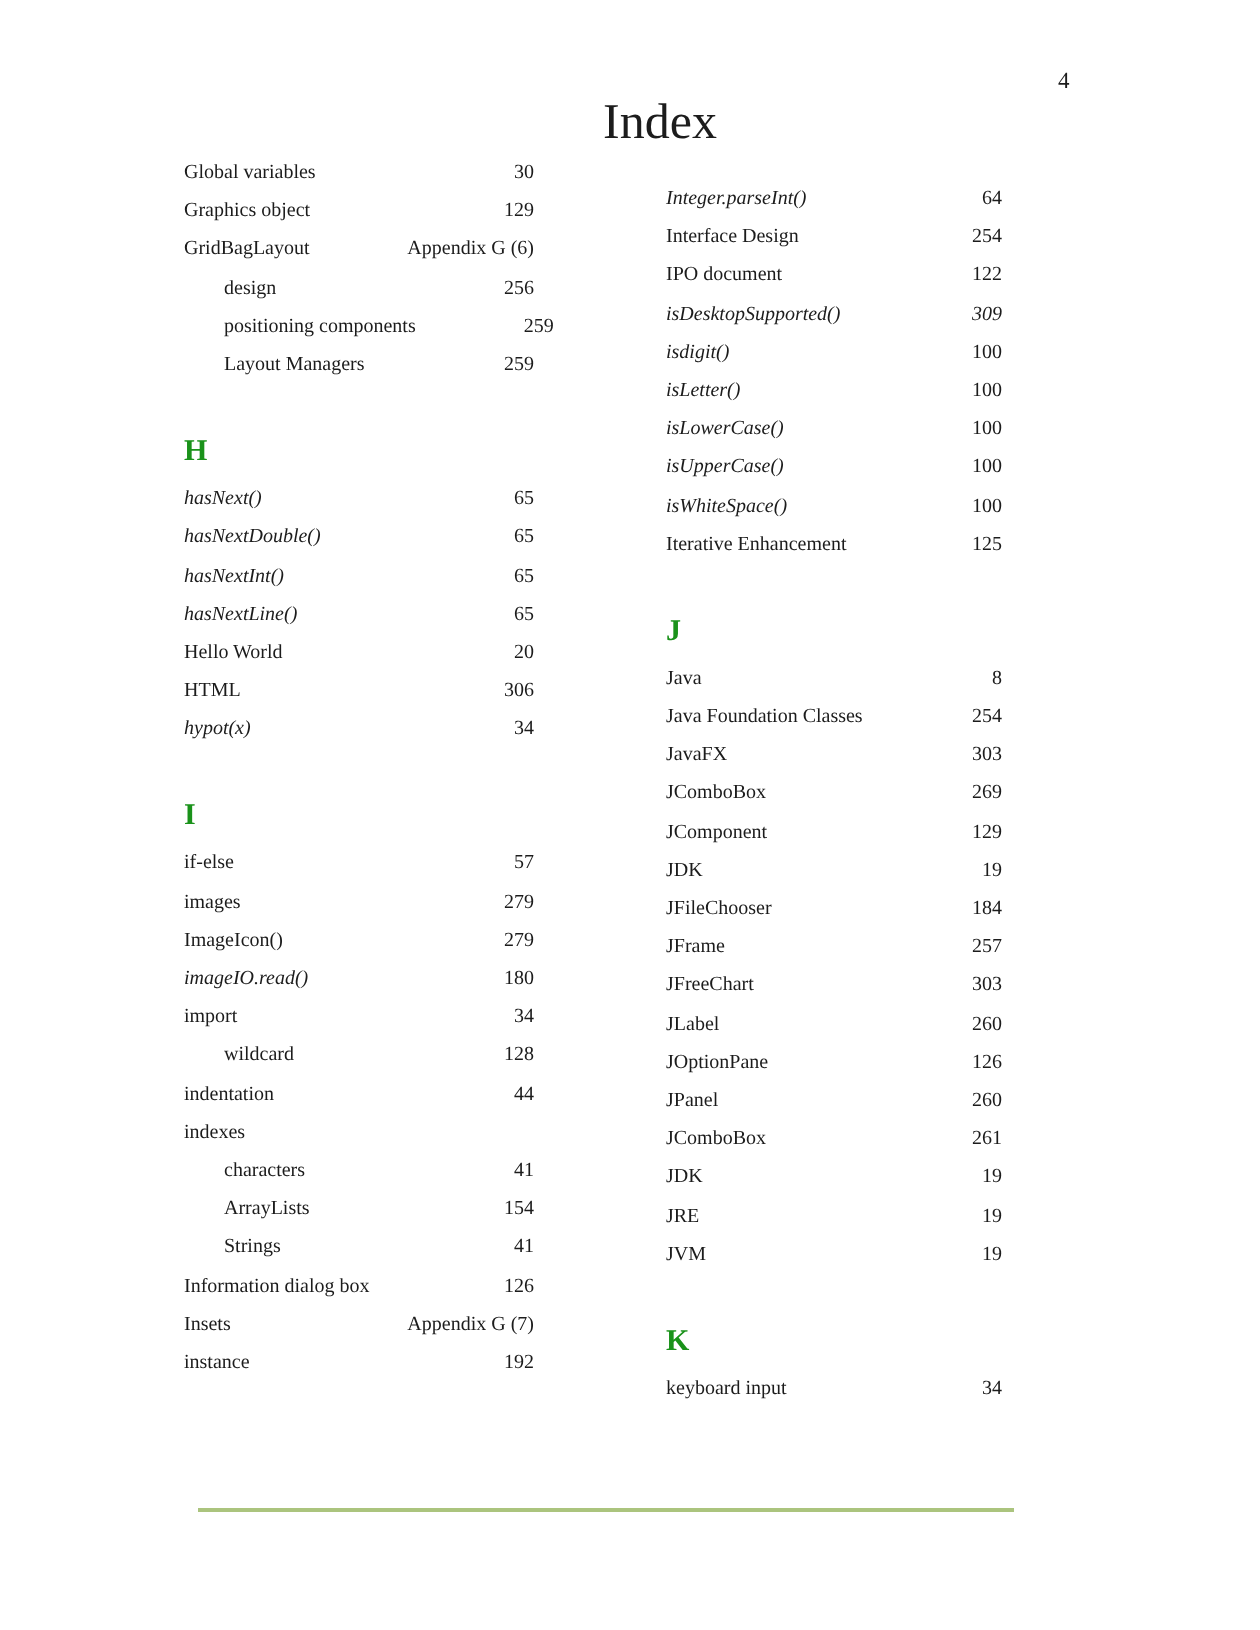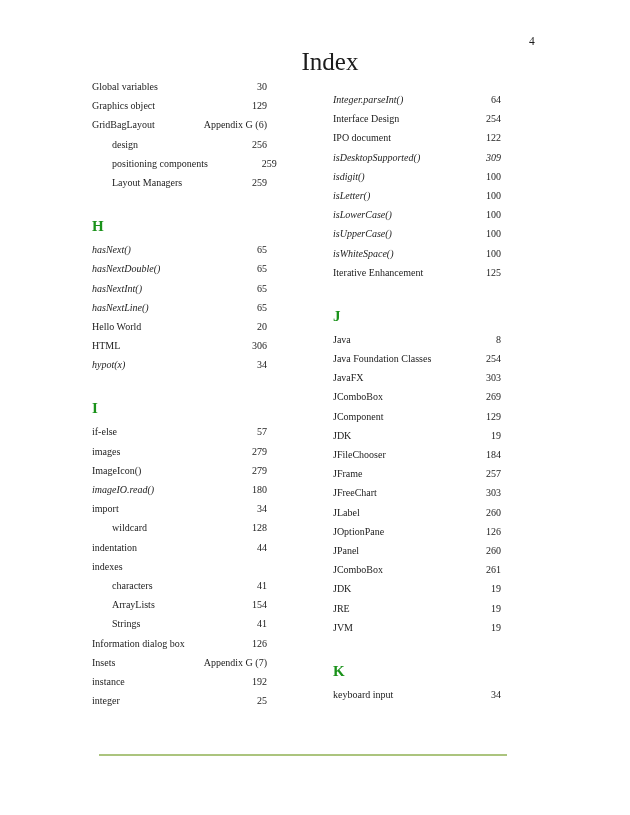--- a/index.html
+++ b/index.html
@@ -174,24 +174,20 @@
         <span class="pg">126</span>
       </div>
       <div class="row">
         <span class="term">Insets</span>
         <span class="pg">Appendix G (7)</span>
       </div>
       <div class="row">
         <span class="term">instance</span>
         <span class="pg">192</span>
       </div>
-      <div class="row">
-        <span class="term">integer</span>
-        <span class="pg">25</span>
-      </div>
     </div>
   <div class="col col-right">
       <div class="row">
         <span class="term it">Integer.parseInt()</span>
         <span class="pg">64</span>
       </div>
       <div class="row">
         <span class="term">Interface Design</span>
         <span class="pg">254</span>
       </div>

